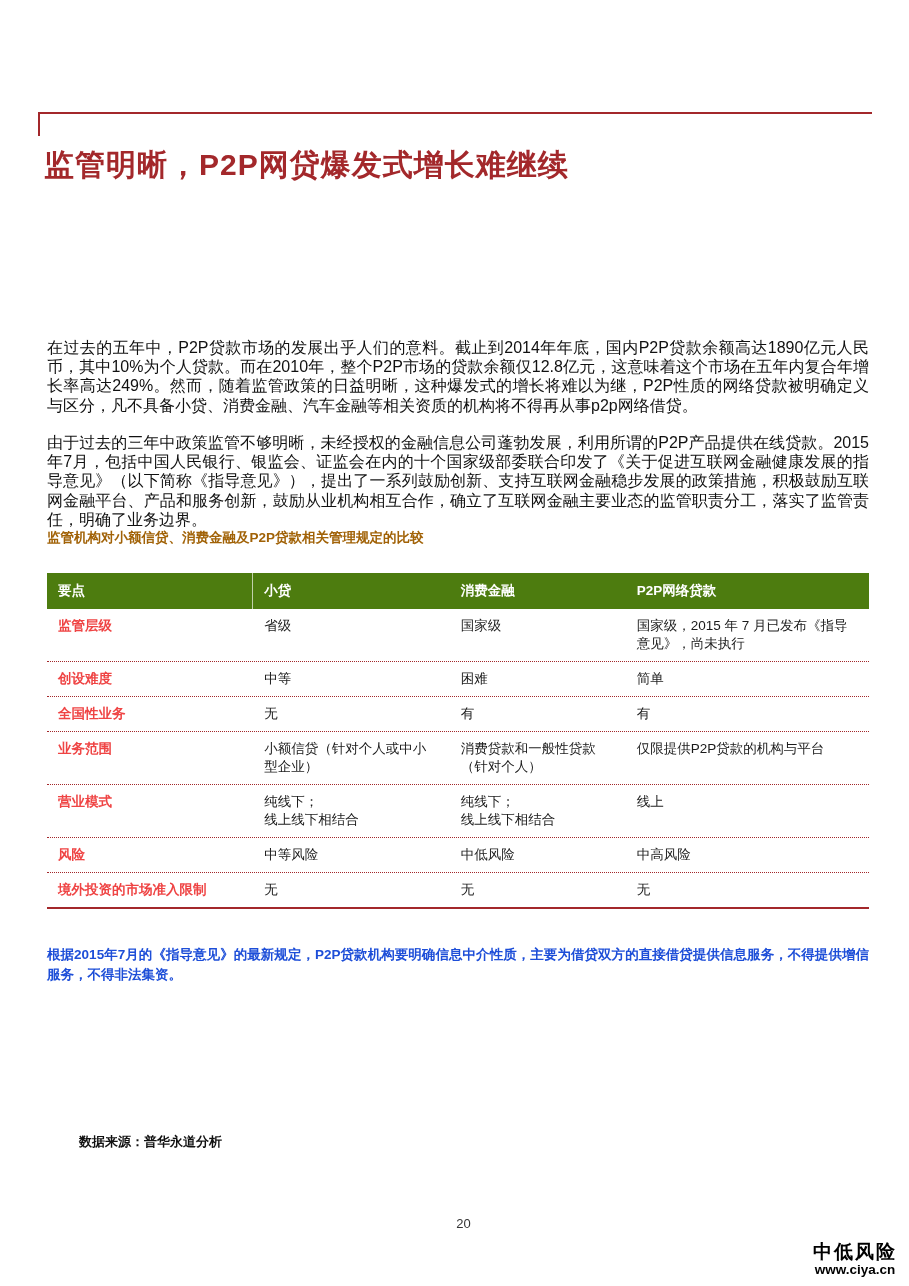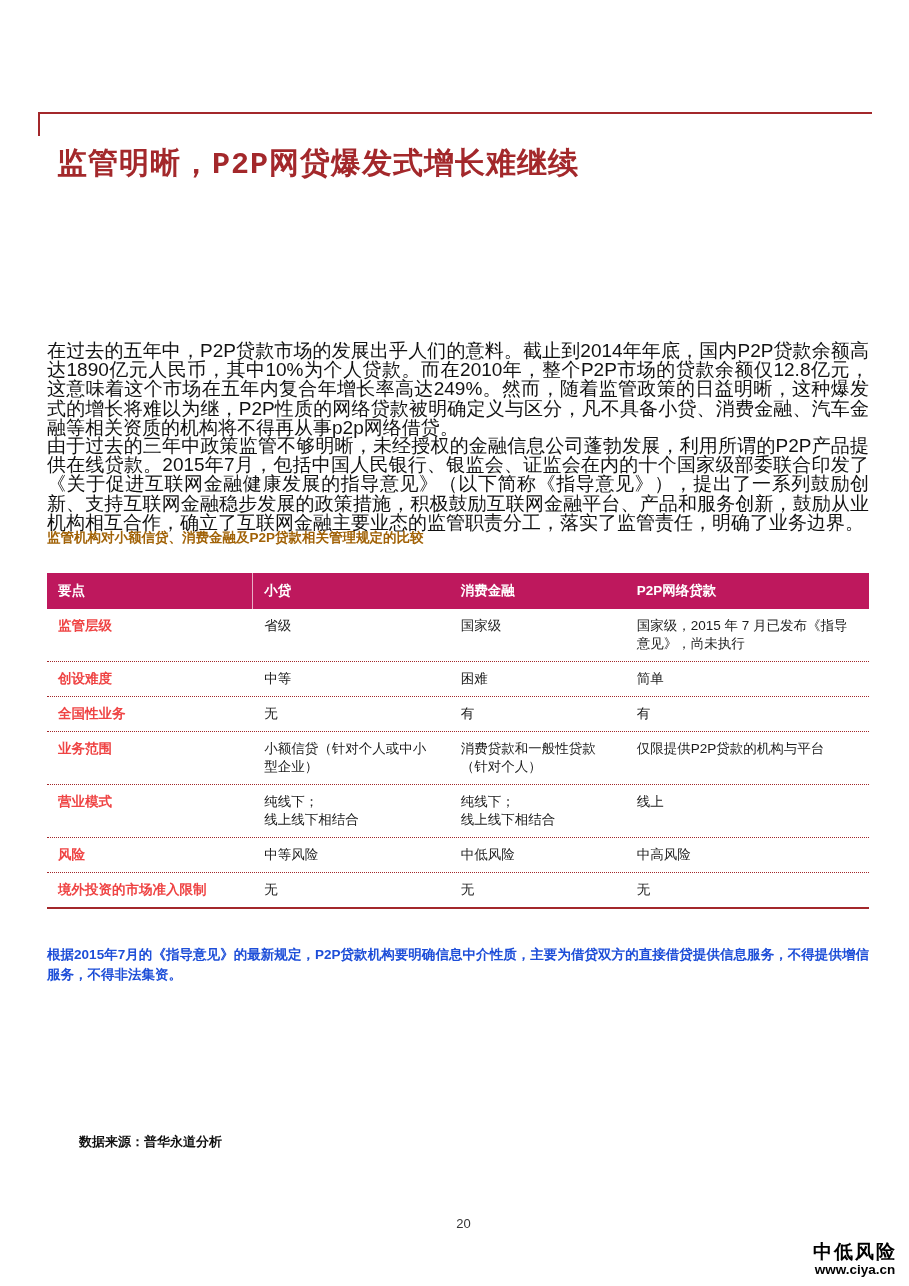--- a/index.html
+++ b/index.html
@@ -9,44 +9,44 @@
     background:#ffffff;
     font-family:"Liberation Sans","DejaVu Sans",sans-serif;
     color:#1a1a1a;
     overflow:hidden;
   }
   
   .rule-h{position:absolute;left:38px;top:112px;width:834px;height:2px;background:#a3282b;}
   .rule-v{position:absolute;left:38px;top:112px;width:2px;height:24px;background:#a3282b;}
   
   .title{
-    position:absolute;left:57px;top:127px;width:820px;
-    font-family:Liberation Mono, monospace;
+    position:absolute;left:44px;top:127px;width:820px;
+    font-family:Liberation Sans, sans-serif;
     font-weight:bold;font-size:30px;line-height:36px;
     color:#a3282b;letter-spacing:1px;
   }
   
   .para{
     position:absolute;left:47px;width:822px;
-    font-size:19px;line-height:19.2px;text-align:justify;color:#111;
+    font-size:16px;line-height:19.2px;text-align:justify;color:#111;
   }
   .para1{top:322px;}
   .para2{top:417px;}
   .table-caption{
     position:absolute;left:47px;top:529px;width:822px;
     font-size:13.5px;font-weight:bold;color:#a16207;
   }
   
   .cmp-table{
     position:absolute;left:47px;top:573px;width:822px;
     font-size:13.5px;
   }
   .t-row{display:flex;align-items:stretch;}
   .t-head{
-    background:#be185d;color:#ffffff;font-weight:bold;
+    background:#4d7c0f;color:#ffffff;font-weight:bold;
   }
   .t-head .t-cell{padding-top:9px;padding-bottom:9px;min-height:17px;display:flex;align-items:center;}
   .t-head .c1{border-right:1px solid rgba(255,255,255,0.65);}
   .t-cell{box-sizing:border-box;padding:8px 10px 8px 11px;white-space:pre-line;}
   .c1{width:25.1%;}
   .c2{width:23.9%;}
   .c3{width:21.4%;}
   .c4{width:29.6%;}
   .t-body .t-row{border-bottom:1px dotted #a3282b;}
   .t-body .t-row:last-child{border-bottom:2px solid #a3282b;}

